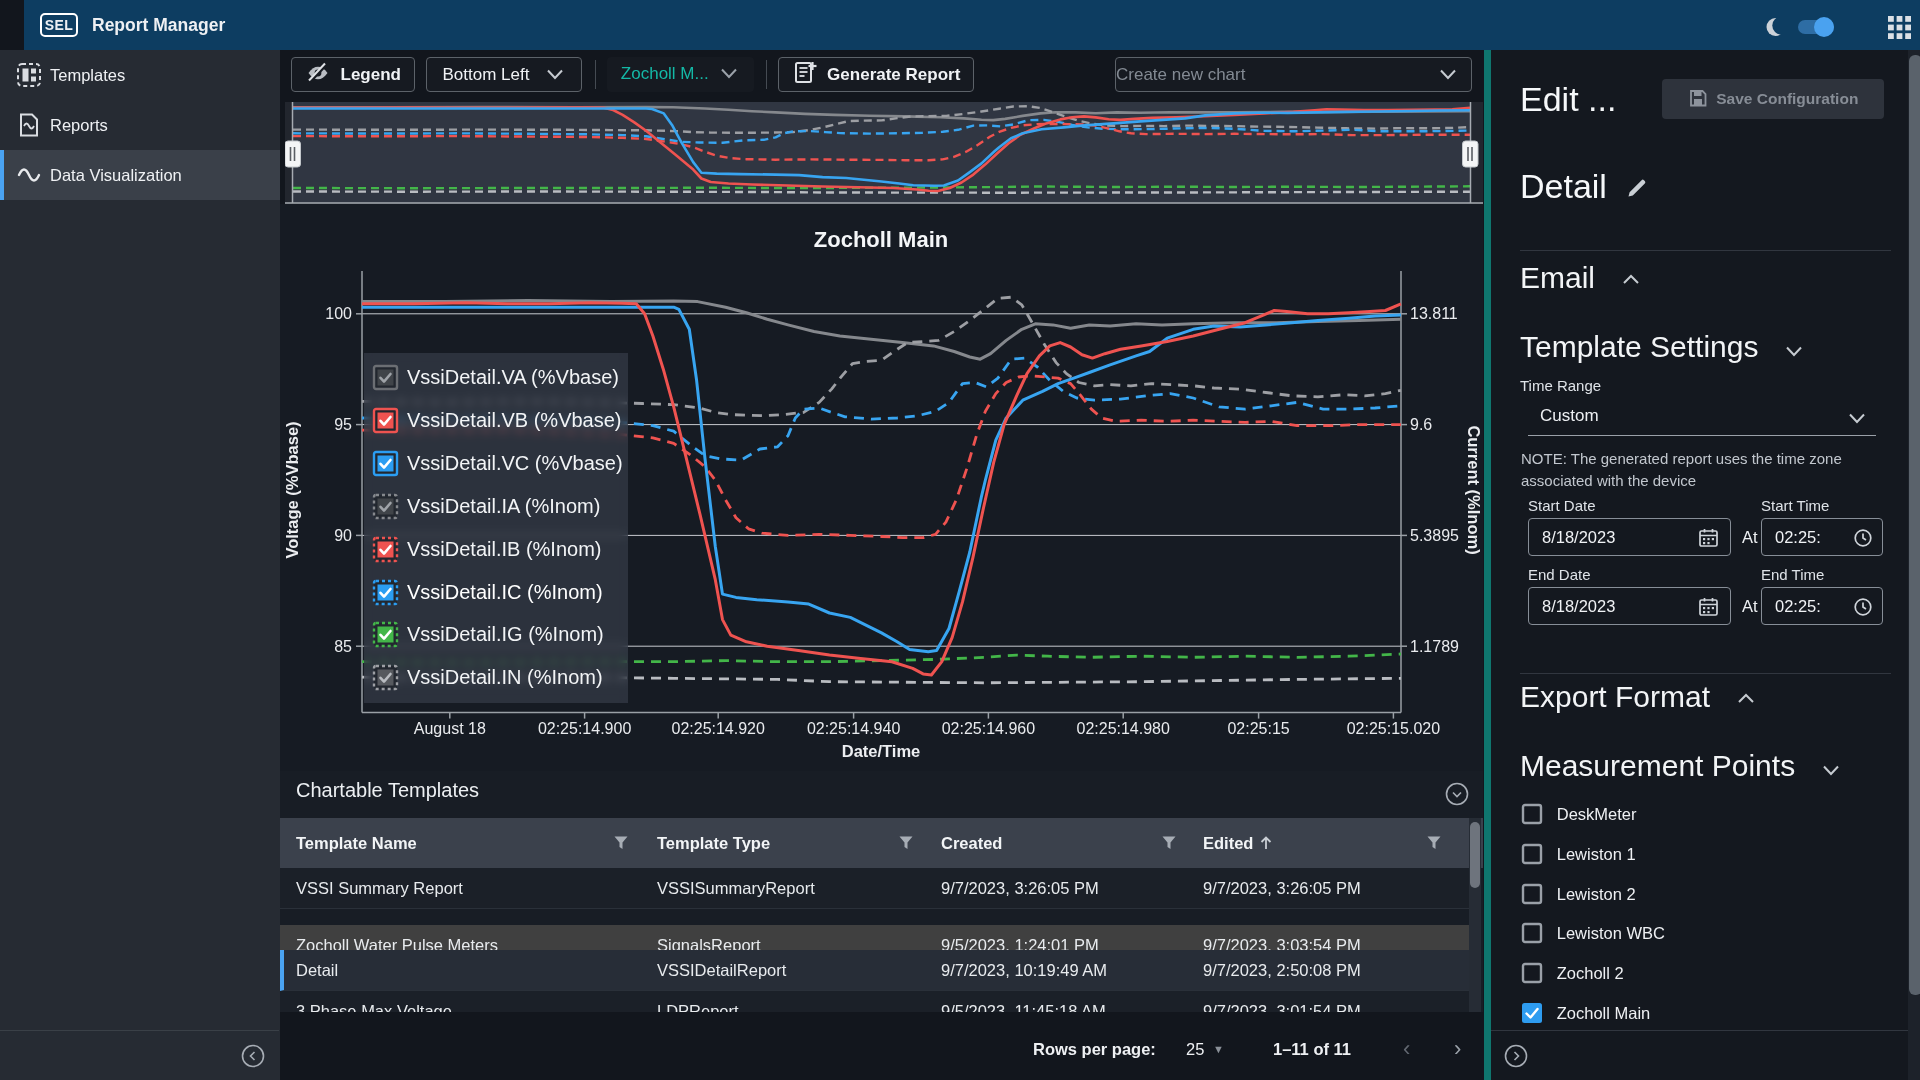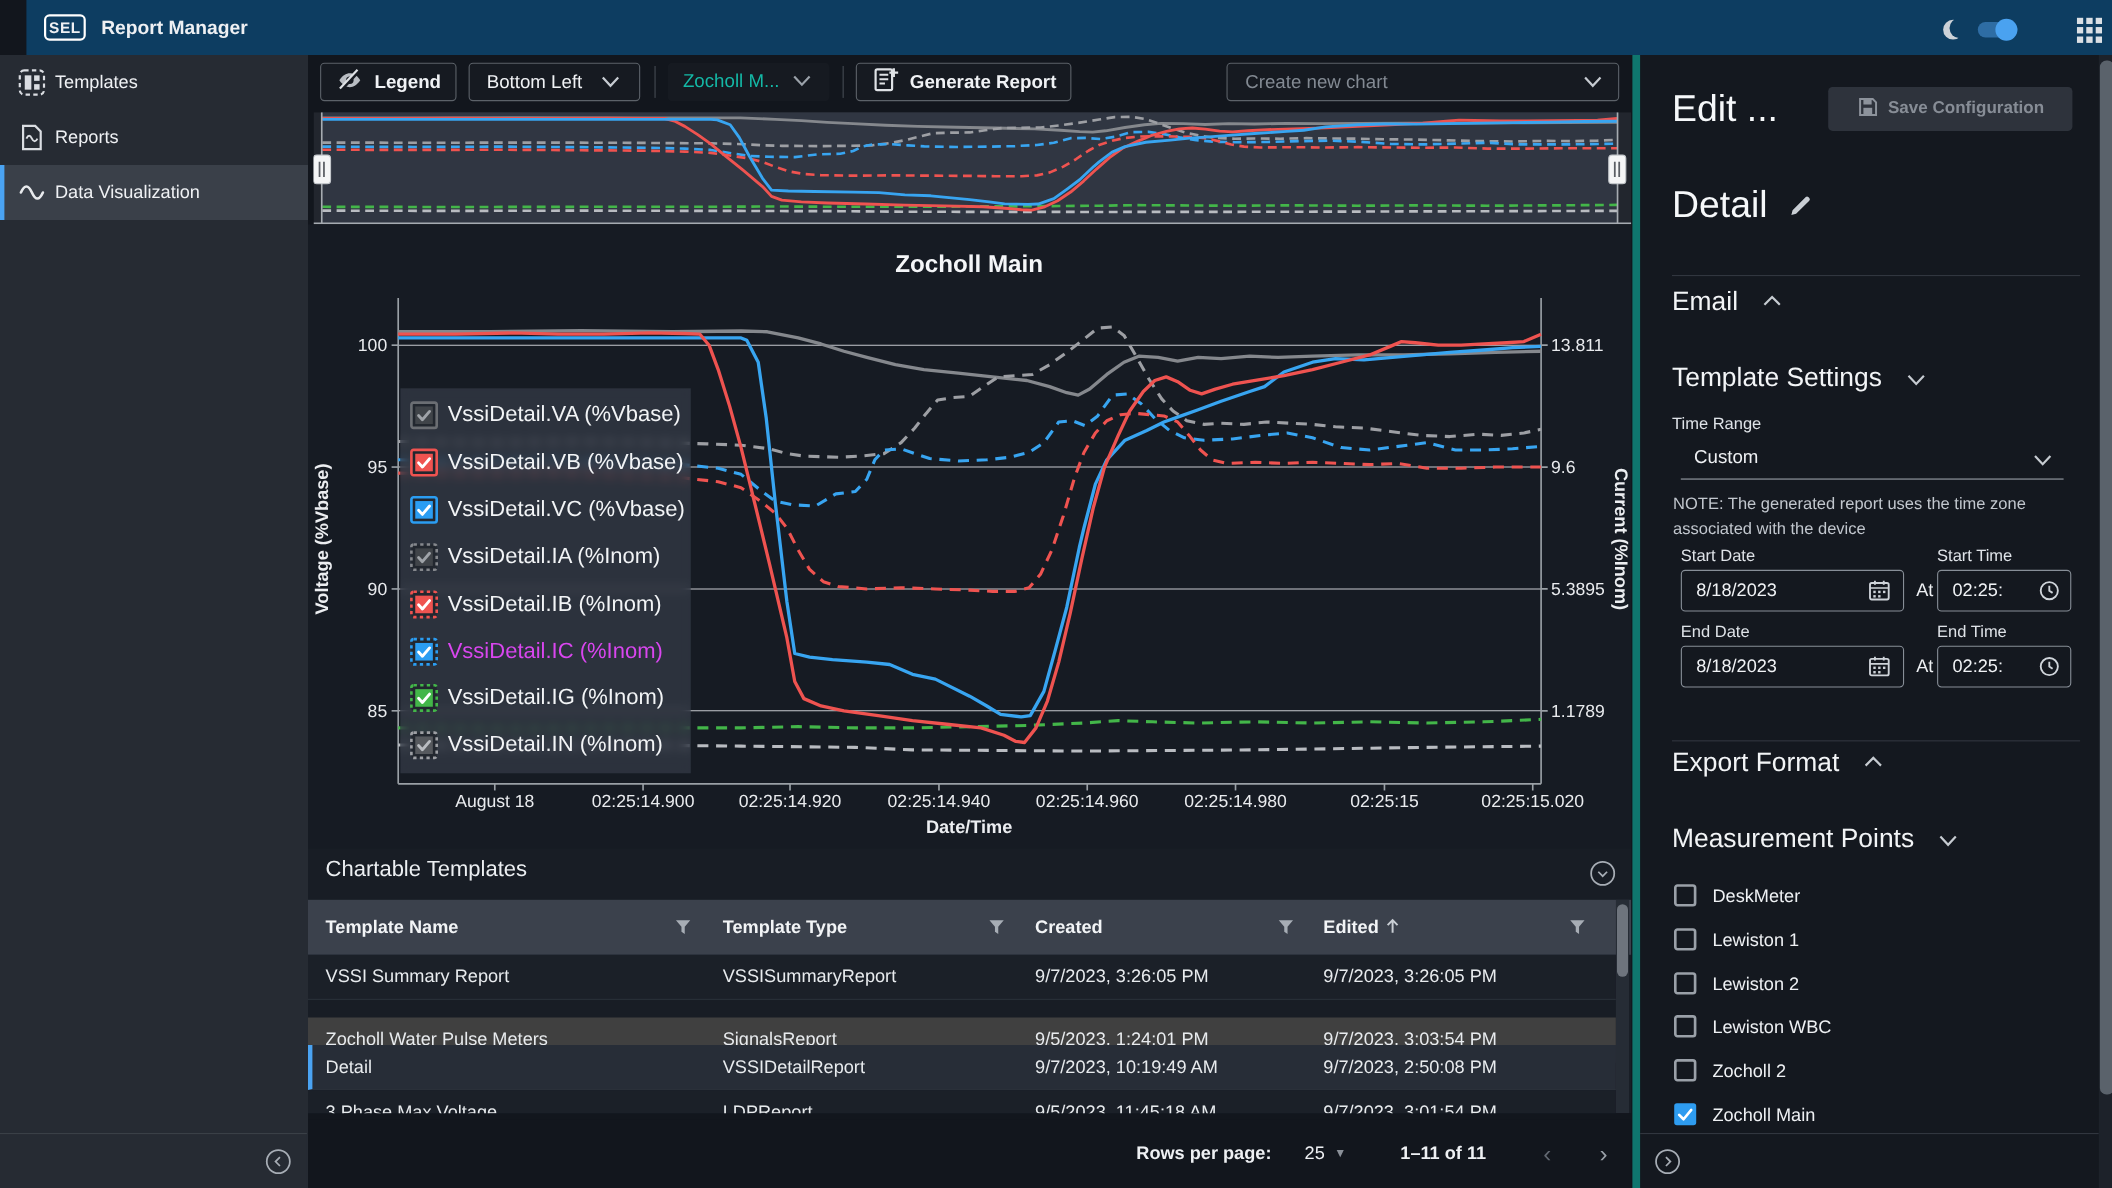--- a/index.html
+++ b/index.html
@@ -25,21 +25,21 @@
 #table-card { position:absolute; left:0px; top:721px; width:1203px; height:241px; background:#181d25; overflow:hidden; }
 #tbl-ttl { position:absolute; left:16px; top:8px; font-size:20px; color:#eceff2; }
 #thead { position:absolute; left:0; top:47px; width:1203px; height:50px; background:#3b414c; }
 .th { position:absolute; top:0; height:50px; line-height:50px; font-weight:bold; font-size:16.5px; color:#f2f4f6; }
 .row { position:absolute; left:0; width:1189px; height:41px; border-bottom:1px solid #2a3039; }
 .cell { position:absolute; top:0; height:40px; line-height:40px; font-size:16.5px; color:#e8ebee; }
 #pager { position:absolute; left:0; top:968px; width:1203px; height:62px; background:#12161d; }
 .pg { position:absolute; top:0; height:62px; line-height:62px; font-size:16.5px; }
 #rpanel { position:absolute; left:1484px; top:50px; width:436px; height:1030px; background:#14181f; border-left:7px solid #0f766e; }
 .rp-h1 { position:absolute; left:29px; font-size:34px; color:#f6f8fa; }
-.rp-h2 { position:absolute; left:29px; font-size:24px; color:#f2f4f6; }
+.rp-h2 { position:absolute; left:29px; font-size:30px; color:#f2f4f6; }
 .rp-lb { position:absolute; font-size:15px; color:#dfe3e8; }
 .rp-div { position:absolute; left:29px; width:371px; height:1px; background:#31363f; }
 .inp { position:absolute; height:38px; border:1px solid #878e97; border-radius:4px; font-size:16.5px; color:#f0f2f5;
   line-height:36px; padding-left:13px; }
 .ckrow { position:absolute; left:30px; font-size:16.5px; color:#eef0f3; }
 #rp-foot { position:absolute; left:0px; top:980px; width:417px; height:50px; border-top:1px solid #31363f; }
 #rp-scroll { position:absolute; left:417px; top:0px; width:19px; height:1030px; background:#1d222a; }
 #rp-thumb { position:absolute; left:1px; top:5px; width:12.5px; height:940px; background:#5a626b; border-radius:6px; }
 </style></head>
 <body>
@@ -118,21 +118,21 @@
       </svg></div>
   <div class="tsep" style="left:486px"></div>
   <div class="tbtn" style="left:498px;width:196px;font-weight:bold"><svg width="26" height="26" viewBox="0 0 26 26" style="vertical-align:-6px">
         <rect x="4" y="3" width="15" height="19" rx="1.5" fill="none" stroke="#dfe2e6" stroke-width="2"></rect>
         <line x1="7.5" y1="8" x2="15.5" y2="8" stroke="#dfe2e6" stroke-width="1.8"></line>
         <line x1="7.5" y1="12" x2="15.5" y2="12" stroke="#dfe2e6" stroke-width="1.8"></line>
         <line x1="7.5" y1="16" x2="12.5" y2="16" stroke="#dfe2e6" stroke-width="1.8"></line>
         <line x1="20.5" y1="2" x2="20.5" y2="10" stroke="#dfe2e6" stroke-width="2.2"></line>
         <line x1="16.5" y1="6" x2="24.5" y2="6" stroke="#dfe2e6" stroke-width="2.2"></line>
       </svg>&nbsp; Generate Report</div>
-  <div class="tbtn" style="left:835px;width:357px;text-align:left;padding-left:16px;color:#838a93">Create new chart<span style="position:absolute;right:12px"><svg width="22" height="22" viewBox="0 0 22 22" style="vertical-align:-5px">
+  <div class="tbtn" style="left:835px;width:357px;text-align:left;color:#838a93">Create new chart<span style="position:absolute;right:12px"><svg width="22" height="22" viewBox="0 0 22 22" style="vertical-align:-5px">
           <path d="M4 7.5 L11 15 L18 7.5" fill="none" stroke="#c6cbd1" stroke-width="2"></path>
         </svg></span></div>
 
   <div id="nav-wrap" style="left:5px">
       <svg width="1198" height="102" viewBox="0 0 1198 102" style="position:absolute;left:0;top:0">
 <rect x="0" y="0" width="1198" height="102" fill="#22262e"></rect>
 <rect x="7.5" y="0" width="1178" height="101" fill="#303642"></rect>
 <clipPath id="navclip">
           <rect x="7" y="0" width="1179" height="101"></rect>
         </clipPath>
@@ -249,21 +249,21 @@
         <rect x="2" y="2" width="23" height="23" rx="2" fill="#22272f" stroke="#ef5350" stroke-width="2.4" stroke-dasharray="3 3"></rect>
         <rect x="5.5" y="5.5" width="16" height="16" fill="#ef5350"></rect>
         <path d="M 8.5 13.8 l 3.5 3.8 l 6.5 -7.6" stroke="#fff" stroke-width="2.6" fill="none" stroke-linecap="round" stroke-linejoin="round"></path>
       </svg>
 <span style="position:absolute;left:127px;top:333.6px;font-size:20px;color:#f2f4f6;white-space:nowrap">VssiDetail.IB (%Inom)</span>
 <svg width="27" height="27" viewBox="0 0 27 27" style="position:absolute;left:92px;top:374.5px">
         <rect x="2" y="2" width="23" height="23" rx="2" fill="#22272f" stroke="#2b9df2" stroke-width="2.4" stroke-dasharray="3 3"></rect>
         <rect x="5.5" y="5.5" width="16" height="16" fill="#2b9df2"></rect>
         <path d="M 8.5 13.8 l 3.5 3.8 l 6.5 -7.6" stroke="#fff" stroke-width="2.6" fill="none" stroke-linecap="round" stroke-linejoin="round"></path>
       </svg>
-<span style="position:absolute;left:127px;top:376.5px;font-size:20px;color:#d946ef;white-space:nowrap">VssiDetail.IC (%Inom)</span>
+<span style="position:absolute;left:127px;top:376.5px;font-size:20px;color:#ffffff;white-space:nowrap">VssiDetail.IC (%Inom)</span>
 <svg width="27" height="27" viewBox="0 0 27 27" style="position:absolute;left:92px;top:417.4px">
         <rect x="2" y="2" width="23" height="23" rx="2" fill="#22272f" stroke="#43b649" stroke-width="2.4" stroke-dasharray="3 3"></rect>
         <rect x="5.5" y="5.5" width="16" height="16" fill="#43b649"></rect>
         <path d="M 8.5 13.8 l 3.5 3.8 l 6.5 -7.6" stroke="#fff" stroke-width="2.6" fill="none" stroke-linecap="round" stroke-linejoin="round"></path>
       </svg>
 <span style="position:absolute;left:127px;top:419.4px;font-size:20px;color:#f2f4f6;white-space:nowrap">VssiDetail.IG (%Inom)</span>
 <svg width="27" height="27" viewBox="0 0 27 27" style="position:absolute;left:92px;top:460.3px">
         <rect x="2" y="2" width="23" height="23" rx="2" fill="#22272f" stroke="#9d9fa4" stroke-width="2.4" stroke-dasharray="3 3"></rect>
         <rect x="5.5" y="5.5" width="16" height="16" fill="#56595e"></rect>
         <path d="M 8.5 13.8 l 3.5 3.8 l 6.5 -7.6" stroke="#b9bcc1" stroke-width="2.6" fill="none" stroke-linecap="round" stroke-linejoin="round"></path>

